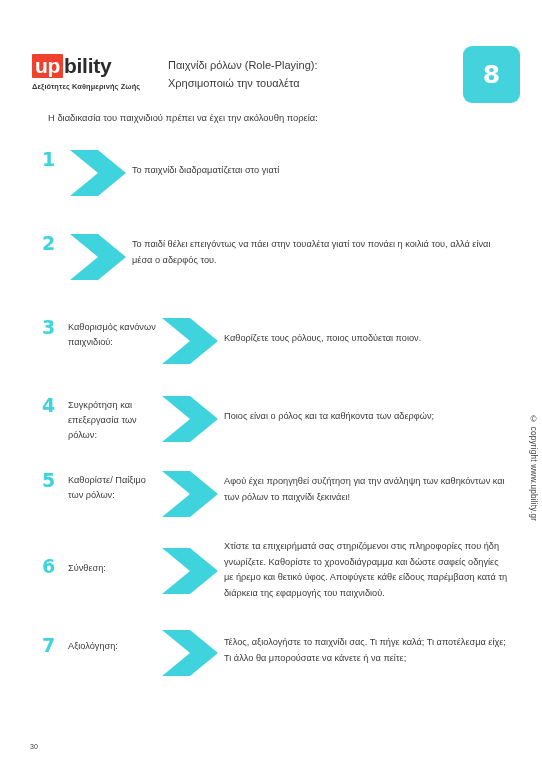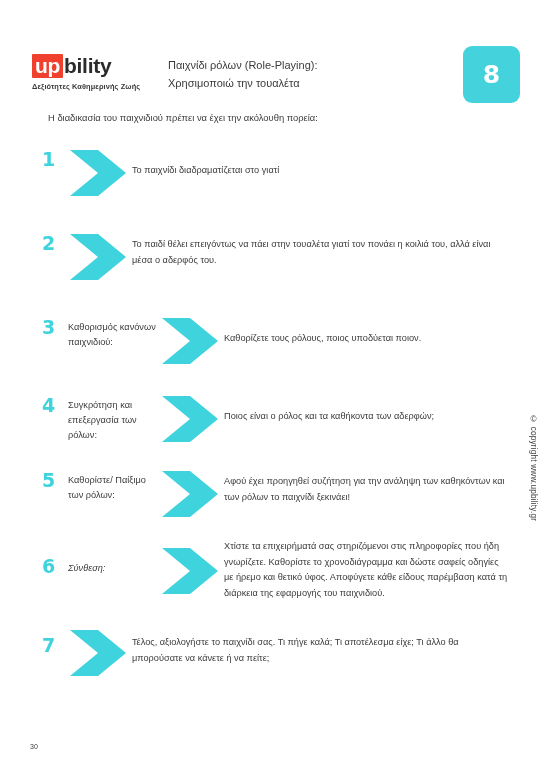--- a/index.html
+++ b/index.html
@@ -179,21 +179,21 @@
 
   .step.s1 .step-text { padding-top: 13px; }
   .step.s2 .step-text { padding-top: 3px; }
   .step.s3 .step-text { padding-top: 13px; }
   .step.s4 .step-text { padding-top: 13px; }
   .step.s5 .step-text { padding-top: 3px; }
   .step.s6 .step-text { padding-top: 0px; }
   .step.s7 .step-text { padding-top: 1px; }
 
   .step.s6 .step-num { padding-top: 18px; }
-  .step.s6 .step-label { padding-top: 22px; font-style: italic; }
+  .step.s6 .step-label { padding-top: 22px; }
   .step.s6 .step-arrow { margin-top: 9px; }
   .step.s7 .step-num { padding-top: 2px; }
   .step.s7 .step-label { padding-top: 5px; }
   .step.s7 .step-arrow { margin-top: -4px; }
 
   
   .side-copyright {
     position: absolute;
     right: 4px;
     top: 415px;
@@ -302,20 +302,21 @@
       <div class="step-arrow">
         <svg width="58" height="46" viewBox="0 0 58 46" aria-hidden="true">
           <polygon points="0,0 28,0 56,23 28,46 0,46 28,23" fill="#3ED3DD"></polygon>
         </svg>
       </div>
       <div class="step-text">Χτίστε τα επιχειρήματά σας στηριζόμενοι στις πληροφορίες που ήδη γνωρίζετε. Καθορίστε το χρονοδιάγραμμα και δώστε σαφείς οδηγίες με ήρεμο και θετικό ύφος. Αποφύγετε κάθε είδους παρέμβαση κατά τη διάρκεια της εφαρμογής του παιχνιδιού.</div>
     </div>
 
     <div class="step s7">
       <div class="step-num">7</div>
+      <div class="step-label">Αξιολόγηση:</div>
       <div class="step-arrow">
         <svg width="58" height="46" viewBox="0 0 58 46" aria-hidden="true">
           <polygon points="0,0 28,0 56,23 28,46 0,46 28,23" fill="#3ED3DD"></polygon>
         </svg>
       </div>
       <div class="step-text">Τέλος, αξιολογήστε το παιχνίδι σας. Τι πήγε καλά; Τι αποτέλεσμα είχε; Τι άλλο θα μπορούσατε να κάνετε ή να πείτε;</div>
     </div>
 
   </div>
 

